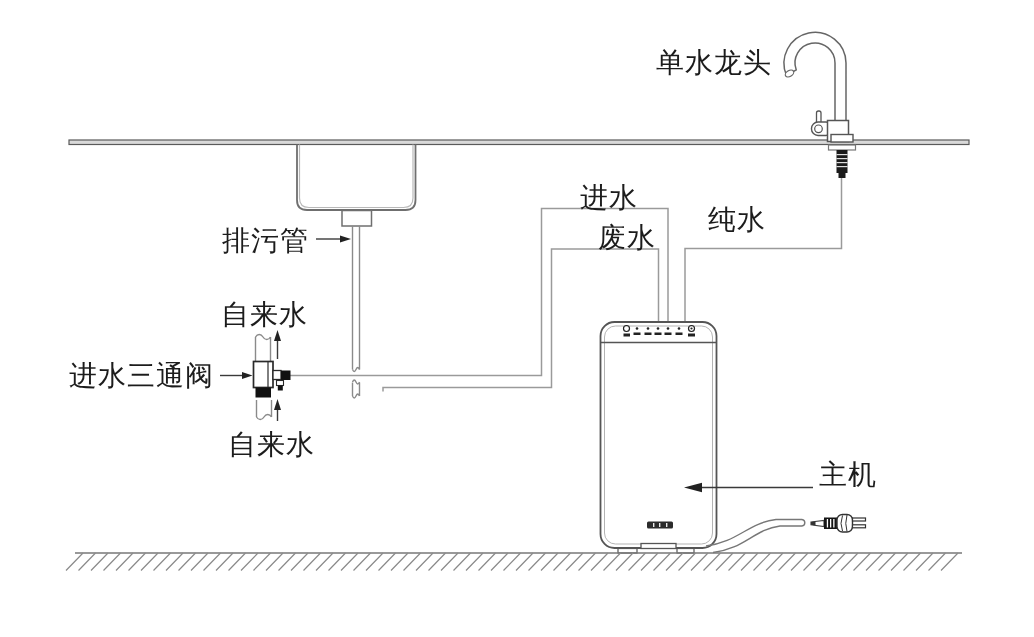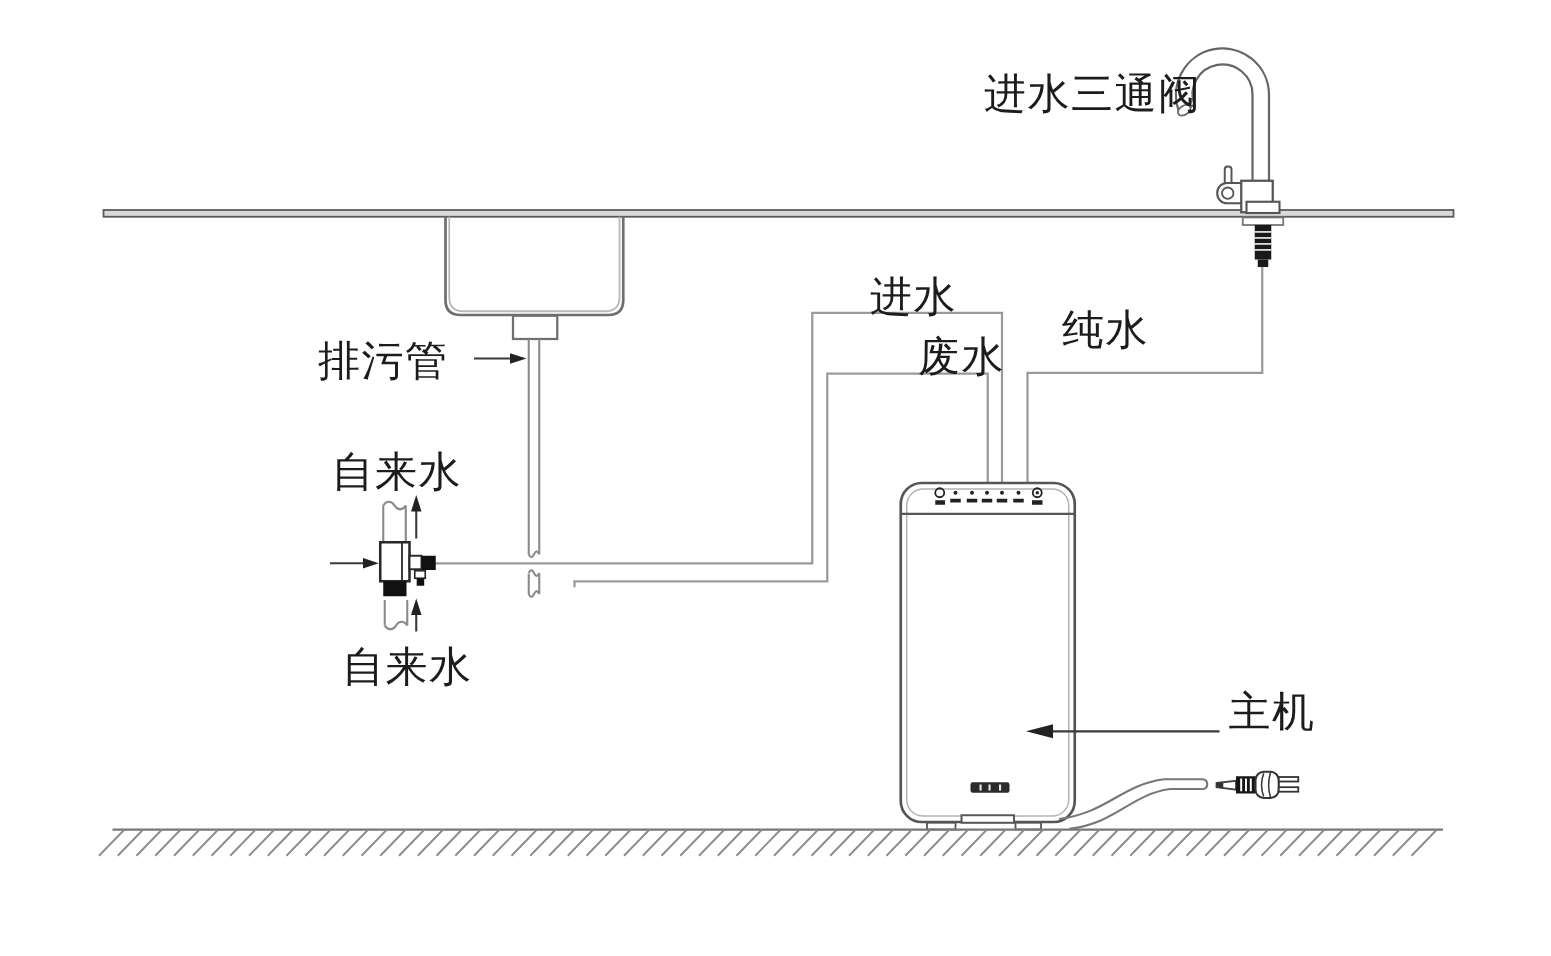--- a/index.html
+++ b/index.html
@@ -166,21 +166,22 @@
         <line x1="220" y1="375.5" x2="245" y2="375.5" stroke="#3a3a3a" stroke-width="1.4"></line>
         <polygon points="252.5,375.5 242,372 242,379" fill="#222"></polygon>
       </g>
       <g>
         <line x1="700" y1="487.5" x2="813" y2="487.5" stroke="#3a3a3a" stroke-width="1.5"></line>
         <polygon points="684,487.5 702,482.8 702,492.2" fill="#222"></polygon>
       </g>
     </g>
   </svg>
 
-  <div class="lbl" style="left:656px;top:48px">进水三通阀</div>
+  <div class="lbl" style="left:656px;top:48px">单水龙头</div>
   <div class="lbl" style="left:580px;top:183px">进水</div>
-  <div class="lbl" style="left:612px;top:223px">废水</div>
+  <div class="lbl" style="left:598px;top:223px">废水</div>
   <div class="lbl" style="left:708px;top:205px">纯水</div>
-  <div class="lbl" style="left:212px;top:226px">排污管</div>
+  <div class="lbl" style="left:222px;top:226px">排污管</div>
   <div class="lbl" style="left:221px;top:300px">自来水</div>
+  <div class="lbl" style="left:69px;top:361px">进水三通阀</div>
   <div class="lbl" style="left:228px;top:430px">自来水</div>
   <div class="lbl" style="left:819px;top:460px">主机</div>
 </div>
 
 </body></html>

